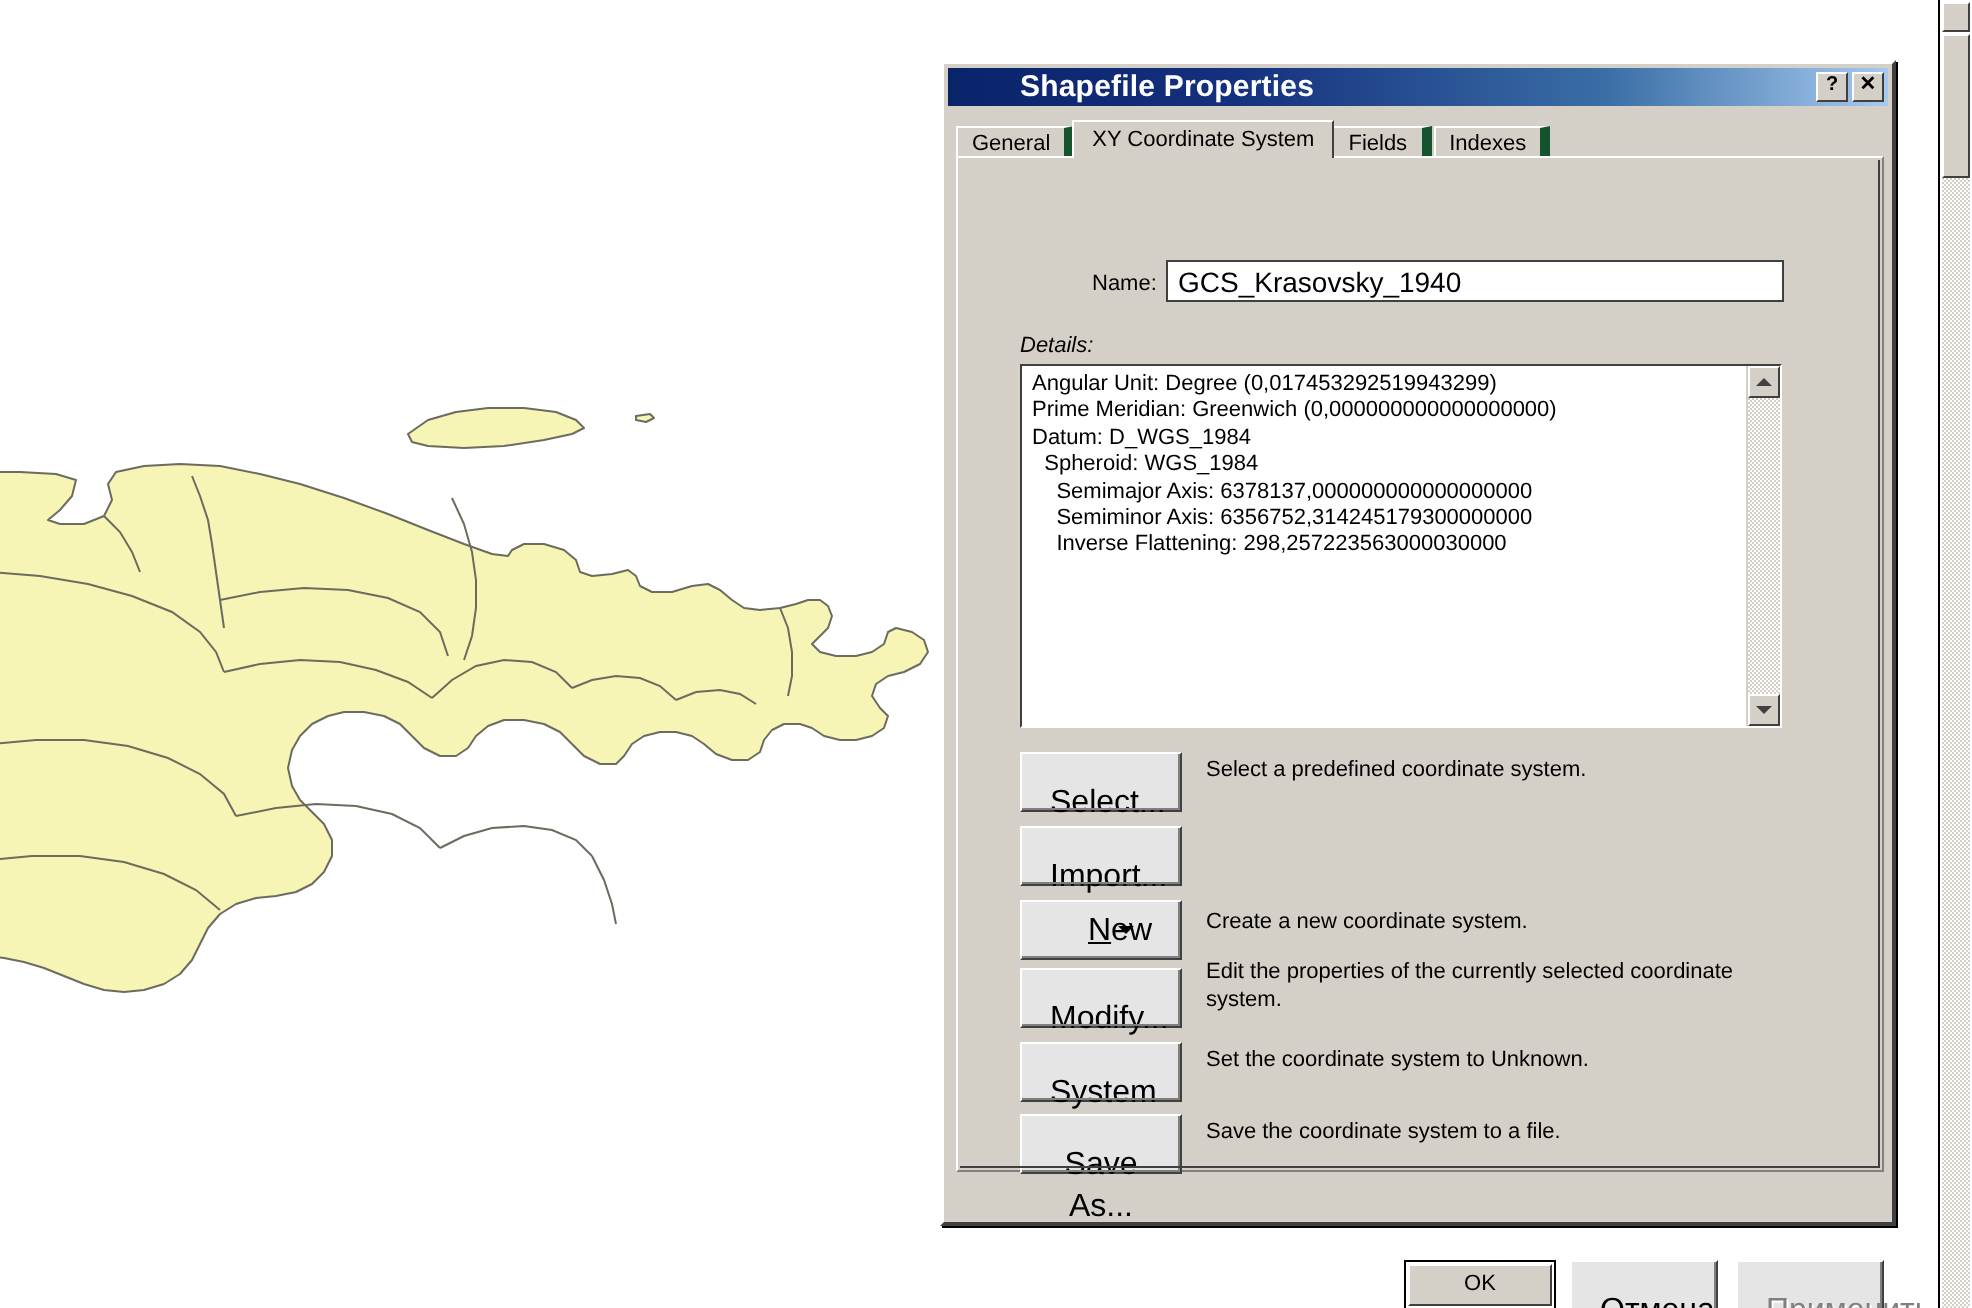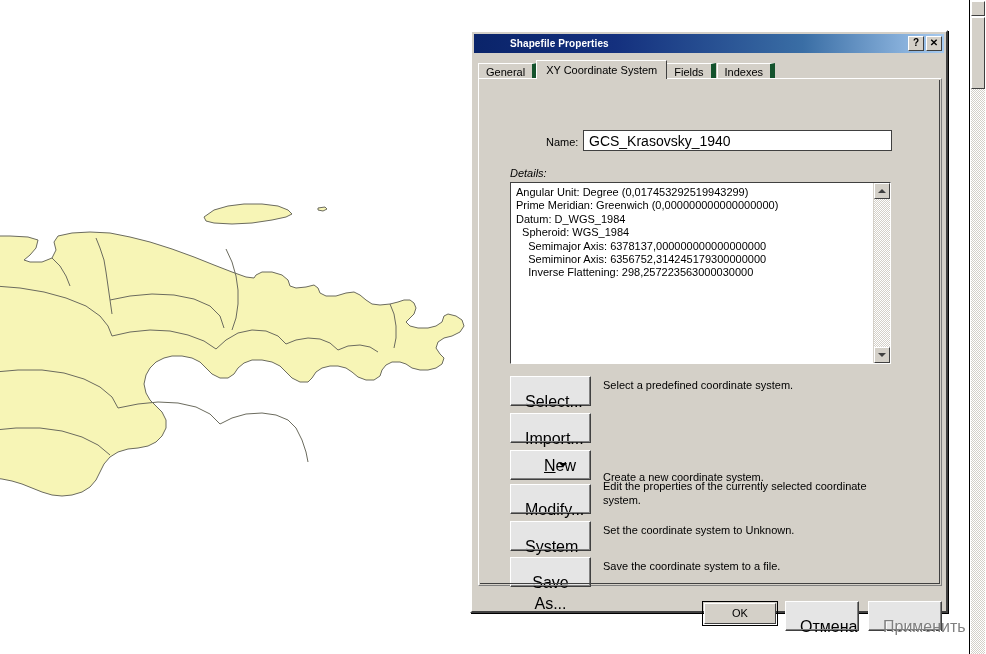--- a/index.html
+++ b/index.html
@@ -93,21 +93,21 @@
     height: 19px;
     margin: 2px 2px 0 2px;
     background: linear-gradient(to right, #0a246a 0%, #14307e 30%, #3a6ea5 70%, #a6caf0 100%);
     display: flex;
     align-items: center;
     padding: 0 2px 0 3px;
   }
   #titlebar .title-text {
     color: #ffffff;
     font-weight: bold;
-    font-size: 10px;
+    font-size: 15px;
     flex: 1;
     letter-spacing: 0.1px;
     padding-left: 33px;
   }
   .tb-btn {
     width: 16px; height: 15px;
     background: #d4d0c8;
     border-top: 1px solid #ffffff;
     border-left: 1px solid #ffffff;
     border-right: 1px solid #404040;
@@ -324,21 +324,21 @@
     width: 0; height: 0;
     border-left: 4px solid transparent;
     border-right: 4px solid transparent;
     border-top: 4px solid #000000;
   }
   .accel { text-decoration: underline; }
 
   
   .bottom-btn {
     position: absolute;
-    top: 569px;
+    top: 598px;
     width: 74px; height: 23px;
     line-height: 21px;
   }
   #ok-btn {
     left: 230px;
     border: 1px solid #000000;
   }
   #ok-inner {
     position: absolute;
     left: 1px; top: 1px; right: 1px; bottom: 1px;
@@ -474,21 +474,21 @@
     <button class="w-btn act-btn" style="top:334px">
       <span>Import...</span>
     </button>
 
     <button class="w-btn act-btn" style="top:371px">
       <span id="new-btn-inner">
         <span><span class="accel">N</span>ew</span>
         <span id="new-btn-arrow"></span>
       </span>
     </button>
-    <div class="act-desc" style="top:392px">Create a new coordinate system.</div>
+    <div class="act-desc" style="top:376px">Create a new coordinate system.</div>
 
     <button class="w-btn act-btn" style="top:405px">
       <span>Modify...</span>
     </button>
     <div class="act-desc" style="top:401px">Edit the properties of the currently selected coordinate system.</div>
 
     <button class="w-btn act-btn" style="top:442px">
       <span>System</span>
     </button>
     <div class="act-desc" style="top:445px">Set the coordinate system to Unknown.</div>

